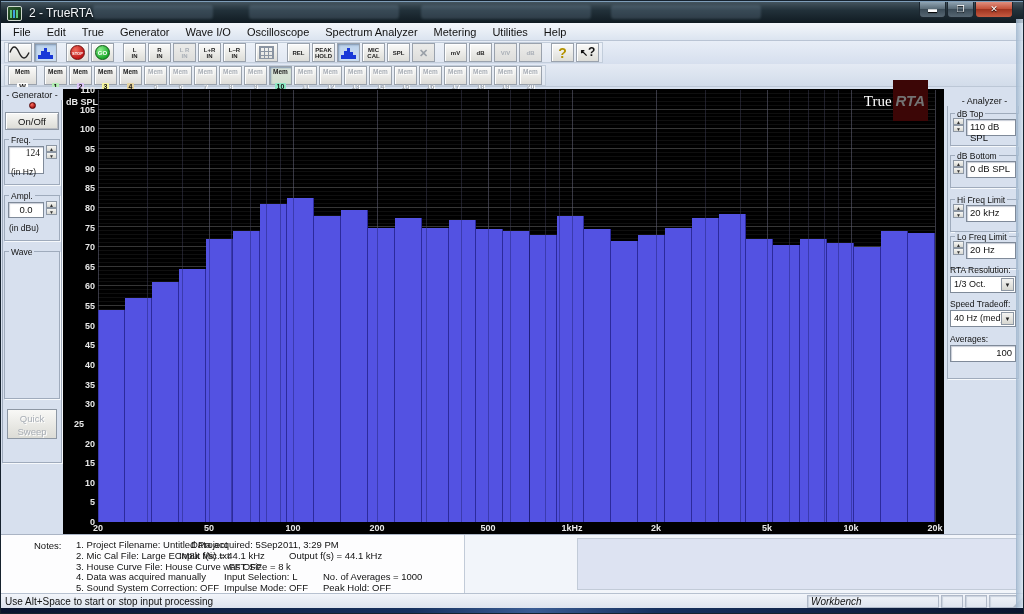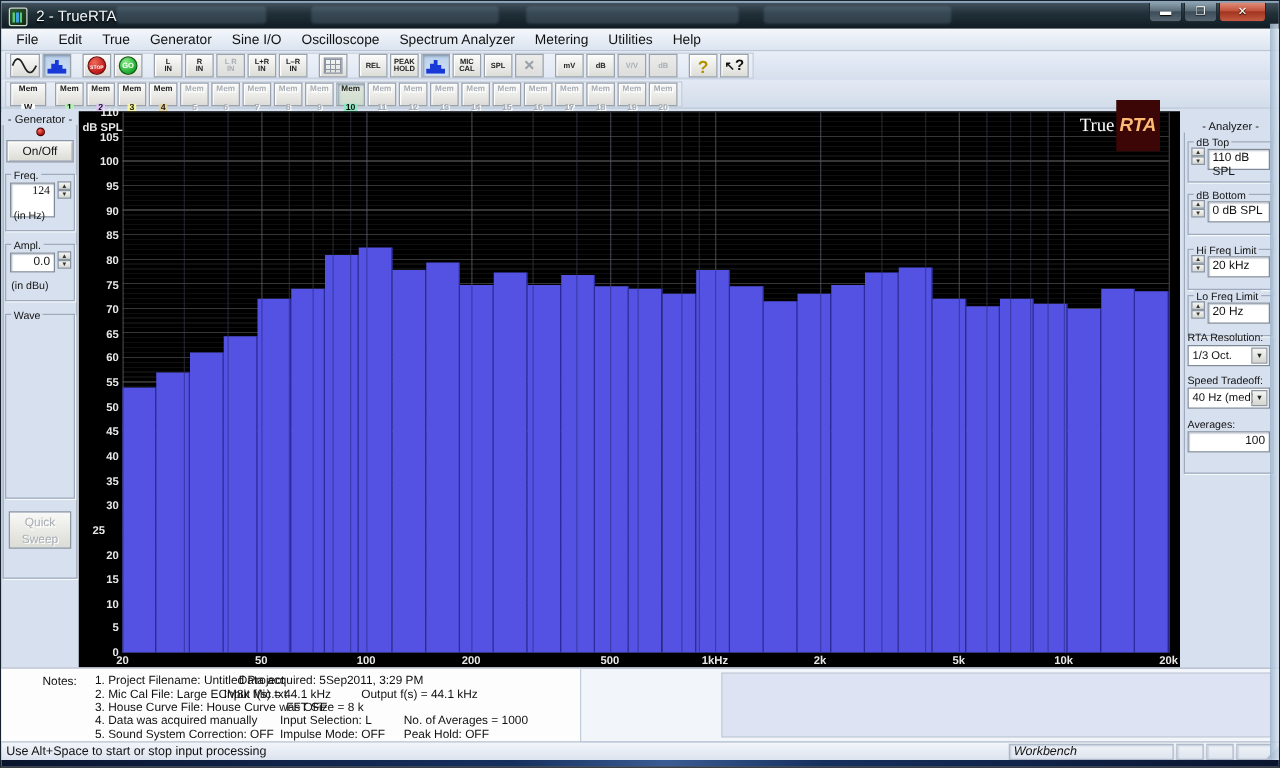--- a/index.html
+++ b/index.html
@@ -106,21 +106,21 @@
       repeating-linear-gradient(to top, rgba(255,255,255,0.06) 0 1px, transparent 1px 3.9273px); }
   .bar { position:absolute; bottom:0; z-index:2; border-right:1px solid rgba(18,16,110,0.6); }
   .vline  { position:absolute; top:0; height:432px; width:1px; background:rgba(140,140,140,0.30); z-index:1; }
   .vline.major { background:rgba(170,170,170,0.45); }
   .vline-over { position:absolute; top:0; height:432px; width:1px; background:rgba(0,0,40,0.28); z-index:3; }
   .ytick { position:absolute; width:32px; text-align:right; font-size:9px; font-weight:bold; color:#e8e8e8; z-index:4; }
   #ylab { position:absolute; left:3px; top:8px; font-size:9px; font-weight:bold; color:#e8e8e8; z-index:4; }
   .xtick { position:absolute; top:434px; width:44px; text-align:center; font-size:9px; font-weight:bold; color:#e8e8e8; }
   #logo { position:absolute; right:16px; top:3px; z-index:5; font-size:15px; }
   #logo .true { font-family:"Liberation Serif", serif; color:#fff; }
-  #logo .rta { font-style:italic; font-weight:bold; color:#fdba74; background:#3c0606; padding:12px 3px; margin-left:1px; }
+  #logo .rta { font-style:italic; font-weight:bold; color:#737373; background:#3c0606; padding:12px 3px; margin-left:1px; }
   
   #notes { position:absolute; left:0; top:533px; width:1024px; height:59px; background:#f2f5fa; border-top:1px solid #aab4c4; }
   #notes-left { position:absolute; left:0; top:0; width:464px; height:59px; background:#fdfdfe; border-right:1px solid #c2cbd8; }
   #notes-label { position:absolute; left:33px; top:5px; font-size:9.5px; color:#111; }
   .nline { position:absolute; left:0; width:572px; height:11px; }
   .ncell { position:absolute; font-size:9.5px; color:#111; white-space:nowrap; }
   #notes-right { position:absolute; left:576px; top:3px; width:440px; height:52px;
     background:#dde3f2; border:1px solid #c2cbd8; }
   
   #statusbar { position:absolute; left:0; top:592px; width:1024px; height:15px;
@@ -154,21 +154,21 @@
       <div class="wbtn">❐</div>
       <div class="wbtn close">✕</div>
     </div>
   </div>
 
   <div id="menubar">
       <div class="menu-item">File</div>
       <div class="menu-item">Edit</div>
       <div class="menu-item">True</div>
       <div class="menu-item">Generator</div>
-      <div class="menu-item">Sine I/O</div>
+      <div class="menu-item">Wave I/O</div>
       <div class="menu-item">Oscilloscope</div>
       <div class="menu-item">Spectrum Analyzer</div>
       <div class="menu-item">Metering</div>
       <div class="menu-item">Utilities</div>
       <div class="menu-item">Help</div>
     </div>
 
   <div id="toolbar1">
       <div class="tb-strip" id="tb1strip">
         <div class="tbtn"><svg width="22" height="13" viewBox="0 0 22 13">
@@ -251,21 +251,21 @@
       <div class="field" style="position:absolute; left:3px; top:6px; width:36px; height:28px; text-align:right;font-family:Liberation Serif, serif;">124</div>
       <span class="spin" style="position:absolute; left:41px; top:5px;">
           <b>▲</b>
           <b>▼</b>
         </span>
       <div class="side-label" style="left:6px; top:27px;">(in Hz)</div>
     </div>
 
     <div class="grp" style="left:3px; top:108px; width:56px; height:46px;">
       <span class="grp-legend">Ampl.</span>
-      <div class="field" style="position:absolute; left:3px; top:6px; width:36px; height:16px; text-align:right;">0.0</div>
+      <div class="field" style="position:absolute; left:3px; top:6px; width:36px; height:16px; text-align:center;">0.0</div>
       <span class="spin" style="position:absolute; left:41px; top:5px;">
           <b>▲</b>
           <b>▼</b>
         </span>
       <div class="side-label" style="left:4px; top:27px;">(in dBu)</div>
     </div>
 
     <div class="grp" style="left:3px; top:164px; width:56px; height:148px;">
       <span class="grp-legend">Wave</span>
     </div>

